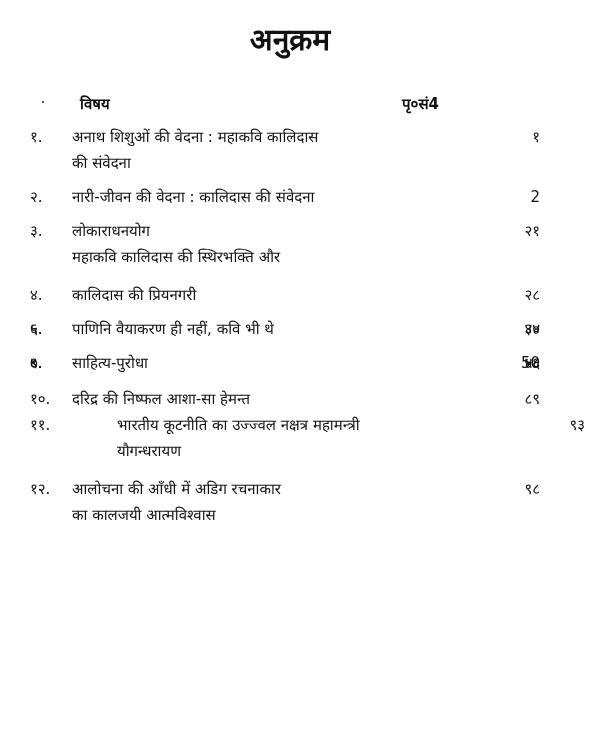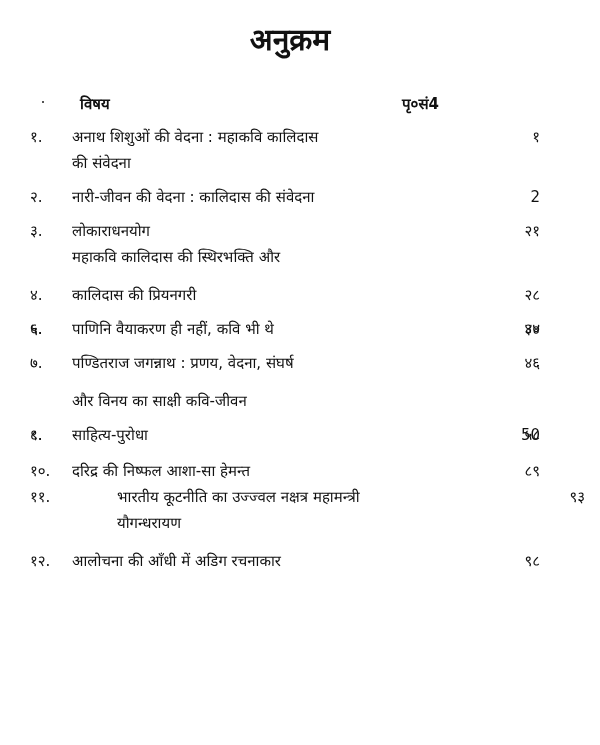--- a/index.html
+++ b/index.html
@@ -66,24 +66,20 @@
     </div>
     <div class="entry" style="margin-bottom: 8px;">
       <span class="num">६.</span>
       <div class="text">
         <div>पाणिनि वैयाकरण ही नहीं, कवि भी थे</div>
       </div>
       <span class="page">४०</span>
     </div>
     <div class="entry" style="margin-bottom: 8px;">
       <span class="num">७.</span>
-      <div class="text">
-        <div>पण्डितराज जगन्नाथ : प्रणय, वेदना, संघर्ष</div>
-        <div style="margin-top: 12px;">और विनय का साक्षी कवि-जीवन</div>
-      </div>
       <span class="page">४६</span>
     </div>
     <div class="entry" style="margin-bottom: 8px;">
       <span class="num">८.</span>
       <span class="page">५८</span>
     </div>
     <div class="entry" style="margin-bottom: 10px;">
       <span class="num">९.</span>
       <div class="text">
         <div>साहित्य-पुरोधा</div>
@@ -102,16 +98,17 @@
       <div class="text">
         <div>भारतीय कूटनीति का उज्ज्वल नक्षत्र महामन्त्री</div>
         <div>यौगन्धरायण</div>
       </div>
       <span class="page">९३</span>
     </div>
     <div class="entry" style="margin-bottom: 0px;">
       <span class="num">१२.</span>
       <div class="text">
         <div>आलोचना की आँधी में अडिग रचनाकार</div>
+        <div>का कालजयी आत्मविश्वास</div>
       </div>
       <span class="page">९८</span>
     </div>
   </div>
 
 </body></html>

